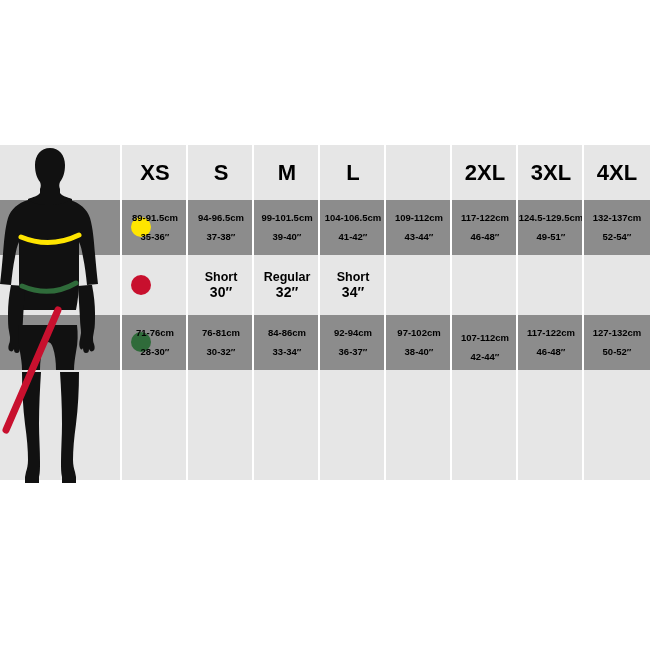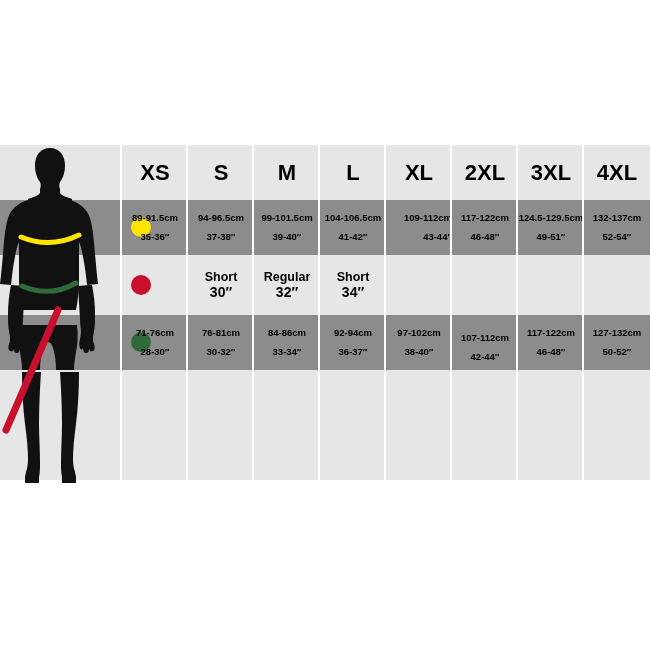--- a/index.html
+++ b/index.html
@@ -150,42 +150,41 @@
     <div class="dot" style="left:131px;top:72px;background:#ffe500;"></div>
     <div class="dot" style="left:131px;top:130px;background:#c8102e;"></div>
     <div class="dot" style="left:131px;top:187px;background:#2f6b3a;"></div>
 
     <div id="grid">
 
       <div class="cell hdr" style="left:0px;top:0px;width:66px;height:55px;">XS</div>
       <div class="cell hdr" style="left:66px;top:0px;width:66px;height:55px;">S</div>
       <div class="cell hdr" style="left:132px;top:0px;width:66px;height:55px;">M</div>
       <div class="cell hdr" style="left:198px;top:0px;width:66px;height:55px;">L</div>
-      <div class="cell hdr" style="left:264px;top:0px;width:66px;height:55px;">XL</div>
       <div class="cell hdr" style="left:330px;top:0px;width:66px;height:55px;">2XL</div>
       <div class="cell hdr" style="left:396px;top:0px;width:66px;height:55px;">3XL</div>
       <div class="cell hdr" style="left:462px;top:0px;width:66px;height:55px;border-radius:14px;">4XL</div>
 
       <div class="cell meas" style="left:0px;top:55px;width:66px;height:55px;">
         <span>89-91.5cm</span>
         <span>35-36″</span>
       </div>
       <div class="cell meas" style="left:66px;top:55px;width:66px;height:55px;">
         <span>94-96.5cm</span>
         <span>37-38″</span>
       </div>
       <div class="cell meas" style="left:132px;top:55px;width:66px;height:55px;">
         <span>99-101.5cm</span>
         <span>39-40″</span>
       </div>
       <div class="cell meas" style="left:198px;top:55px;width:66px;height:55px;">
         <span>104-106.5cm</span>
         <span>41-42″</span>
       </div>
-      <div class="cell meas" style="left:264px;top:55px;width:66px;height:55px;align-items:flex-end;">
+      <div class="cell meas" style="left:264px;top:55px;width:66px;height:55px;">
         <span>109-112cm</span>
         <span>43-44″</span>
       </div>
       <div class="cell meas" style="left:330px;top:55px;width:66px;height:55px;">
         <span>117-122cm</span>
         <span>46-48″</span>
       </div>
       <div class="cell meas" style="left:396px;top:55px;width:66px;height:55px;">
         <span>124.5-129.5cm</span>
         <span>49-51″</span>

